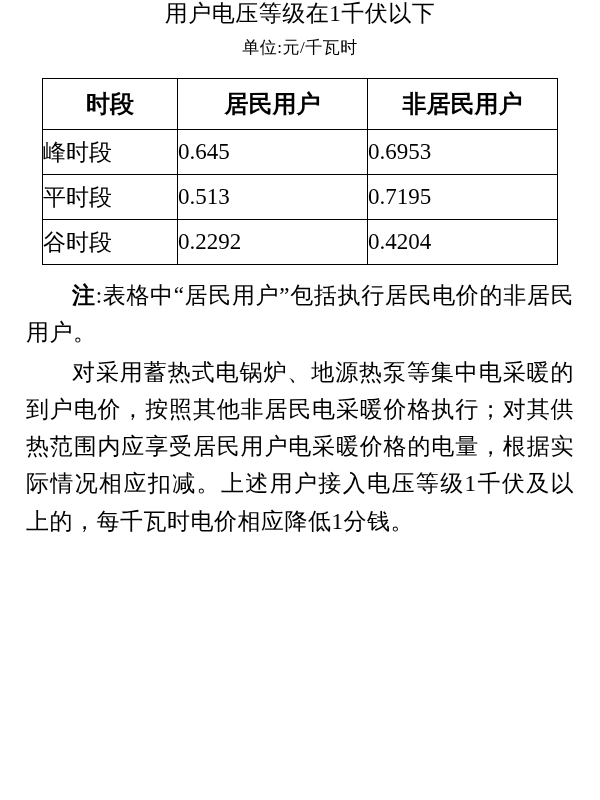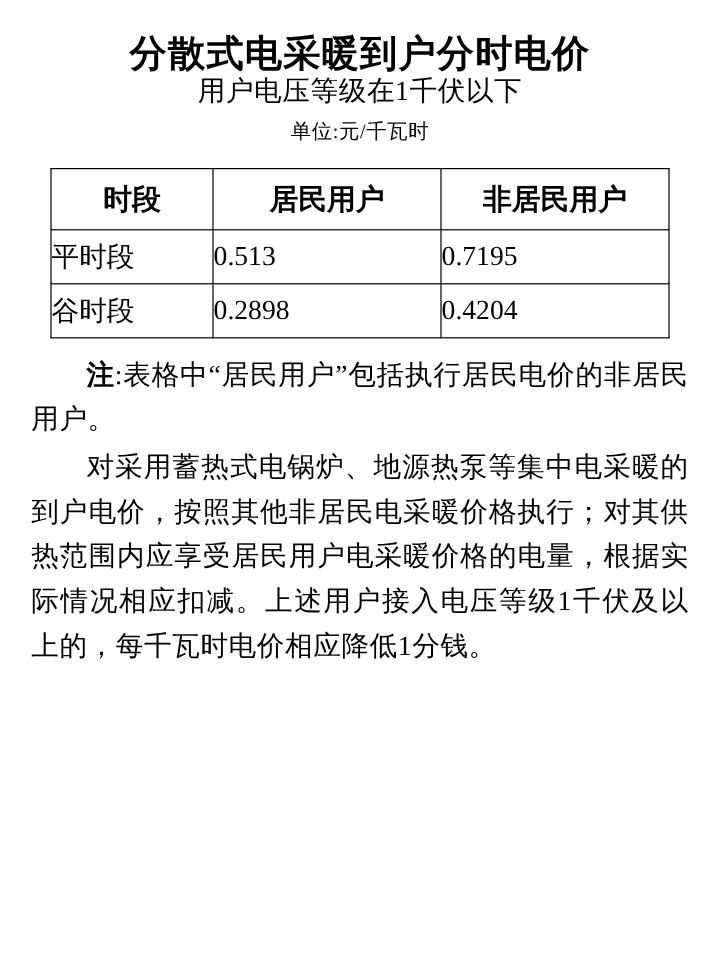--- a/index.html
+++ b/index.html
@@ -82,48 +82,52 @@
   }
   .note-label {
     font-weight: bold;
   }
 </style>
 </head>
 <body>
 
 <div class="page">
 
-  <div class="title">分散式电采暖到户分时电价</div>
 
   <div class="subtitle">用户电压等级在1千伏以下</div>
 
   <div class="subtitle2">单位:元/千瓦时</div>
 
   <table class="rate-table">
     <colgroup>
       <col class="c1">
       <col class="c2">
       <col class="c3">
     </colgroup>
     <thead>
       <tr>
         <th>时段</th>
         <th>居民用户</th>
         <th>非居民用户</th>
       </tr>
     </thead>
     <tbody>
       <tr>
+        <td>峰时段</td>
+        <td>0.645</td>
+        <td>0.6953</td>
+      </tr>
+      <tr>
         <td>平时段</td>
         <td>0.513</td>
         <td>0.7195</td>
       </tr>
       <tr>
         <td>谷时段</td>
-        <td>0.2898</td>
+        <td>0.2292</td>
         <td>0.4204</td>
       </tr>
     </tbody>
   </table>
 
   <div class="notes">
     <p><span class="note-label">注</span><span>:表格中“居民用户”包括执行居民电价的非居民用户。</span></p>
     <p>对采用蓄热式电锅炉、地源热泵等集中电采暖的到户电价，按照其他非居民电采暖价格执行；对其供热范围内应享受居民用户电采暖价格的电量，根据实际情况相应扣减。上述用户接入电压等级1千伏及以上的，每千瓦时电价相应降低1分钱。</p>
   </div>
 

